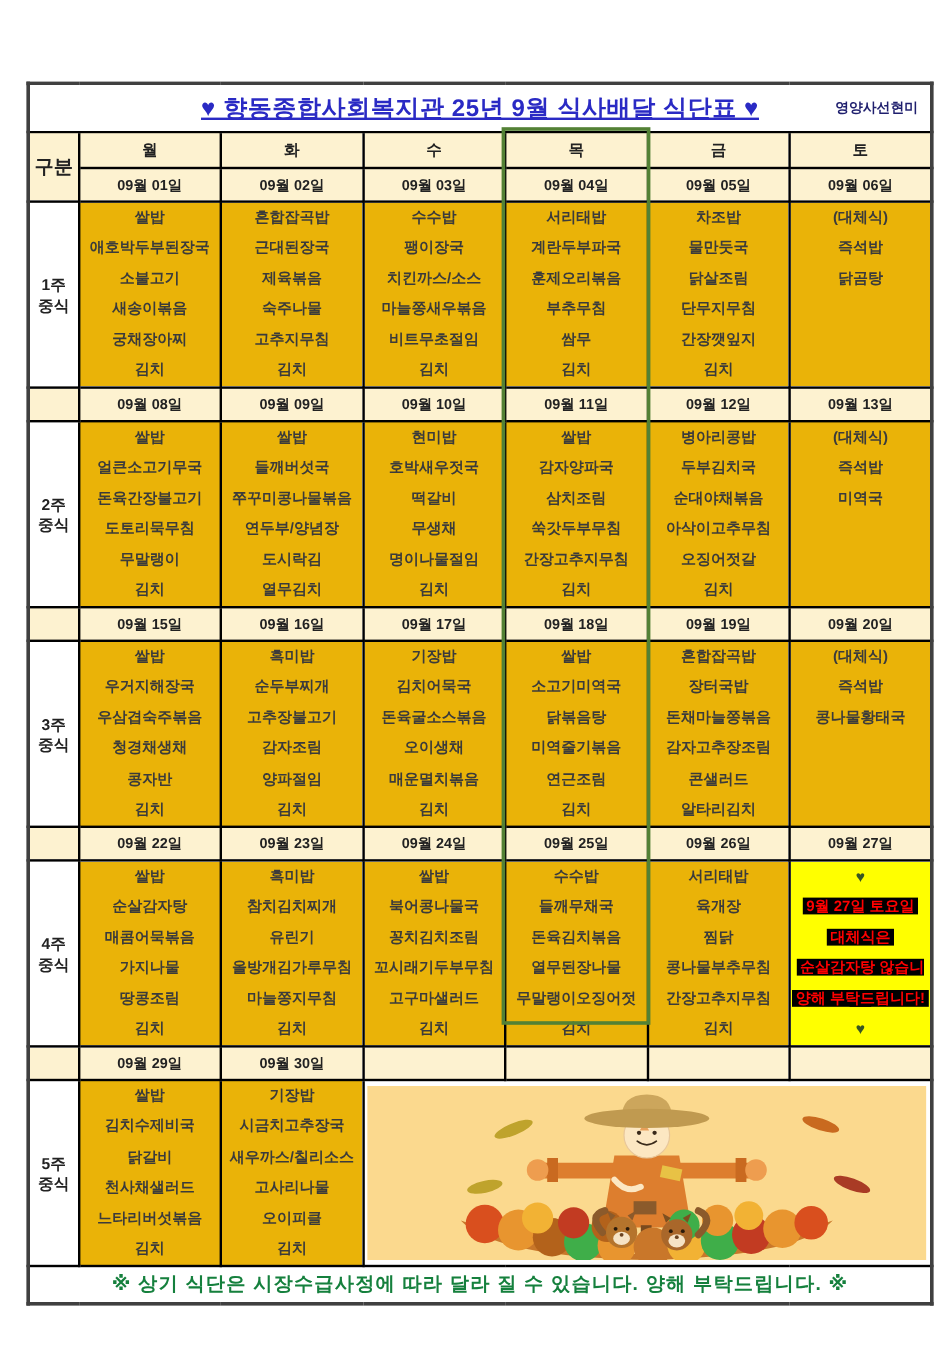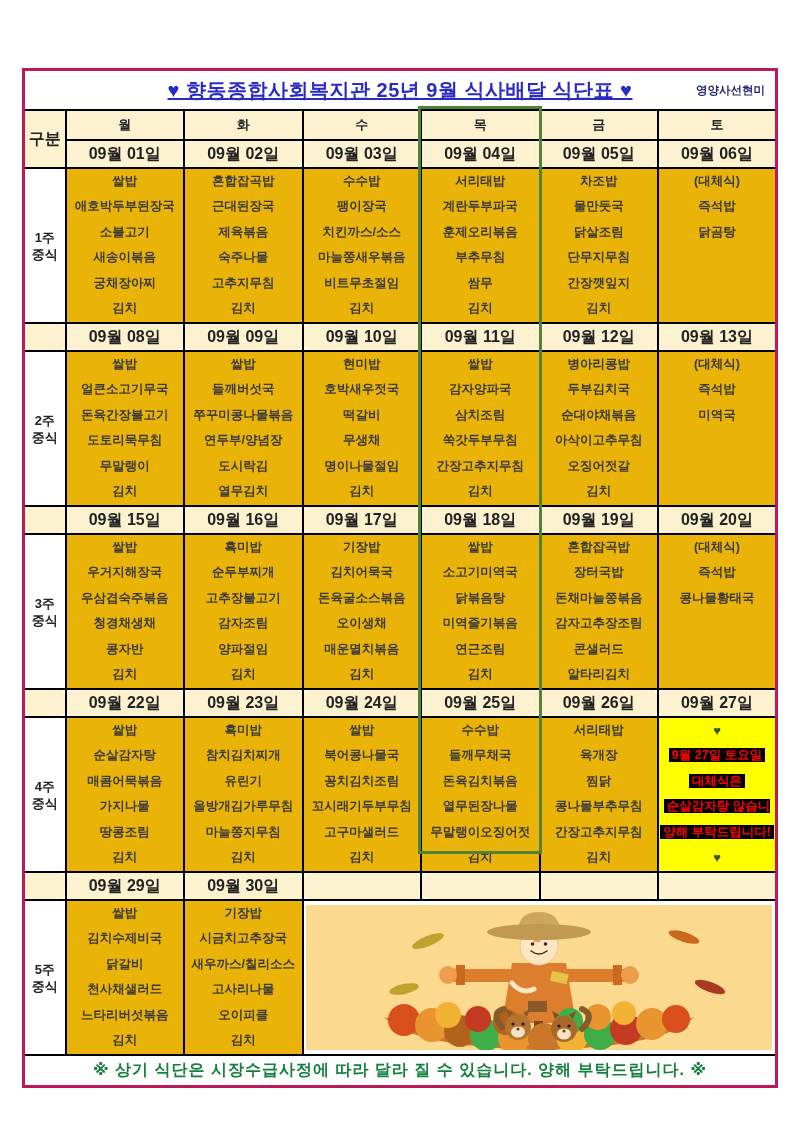--- a/index.html
+++ b/index.html
@@ -1,27 +1,27 @@
 <!DOCTYPE html>
 <html><head>
 <meta charset="utf-8">
 <style>
   html,body{margin:0;padding:0;}
   body{width:793px;height:1122px;background:#ffffff;font-family:"Liberation Sans","DejaVu Sans",sans-serif;}
   .page{position:relative;width:793px;height:1122px;background:#fff;overflow:hidden;}
   .sheet{position:absolute;left:22px;top:68px;}
-  table{border-collapse:collapse;table-layout:fixed;width:756px;border:3px solid #be185d;}
+  table{border-collapse:collapse;table-layout:fixed;width:756px;border:3px solid #404040;}
   td{border:2px solid #000;text-align:center;vertical-align:middle;overflow:hidden;padding:0;}
   colgroup col.c0{width:42px;}
   .title-cell{height:38px;background:#fff;position:relative;}
   .main-title{color:#2A2AC4;font-weight:bold;font-size:20px;text-decoration:underline;letter-spacing:0.5px;}
   .nutritionist{position:absolute;right:10px;top:50%;transform:translateY(-50%);font-size:11.5px;font-weight:bold;color:#1F1F6E;text-align:center;}
   .day{height:28px;background:#FDF2D0;font-weight:bold;font-size:13px;color:#222;}
   .corner{background:#FDF2D0;font-weight:bold;font-size:16px;color:#222;}
-  .date{height:26px;background:#FDF2D0;font-weight:bold;font-size:16px;color:#222;border-radius:10px;}
+  .date{height:26px;background:#FDF2D0;font-weight:bold;font-size:12px;color:#222;}
   .wlabel{background:#fff;font-weight:bold;font-size:13px;color:#222;white-space:pre-line;line-height:17px;margin-top:12px;}
   .menu{height:153px;background:#eab308;font-size:12.5px;font-weight:700;color:#3b3b3b;vertical-align:top;white-space:pre-line;line-height:25.4px;}
   .notice{background:#FFFF00;vertical-align:top;line-height:25.4px;font-size:12px;}
   .notice .nline{height:25.4px;}
   .notice .hl{background:#000000;color:#FF0000;font-weight:800;padding:0 3px;font-size:12.5px;}
   .notice .heart{color:#375623;font-size:13px;font-weight:bold;}
   .art-cell{background:#fff;vertical-align:middle;}
   .art-cell svg{display:block;margin:4px auto;}
   .footer-cell{height:29px;background:#fff;font-size:16px;font-weight:600;color:#15803d;letter-spacing:1px;}
   .thu-box{position:absolute;left:418px;top:106px;width:124px;height:748px;border:3px solid #538135;box-sizing:border-box;pointer-events:none;}

